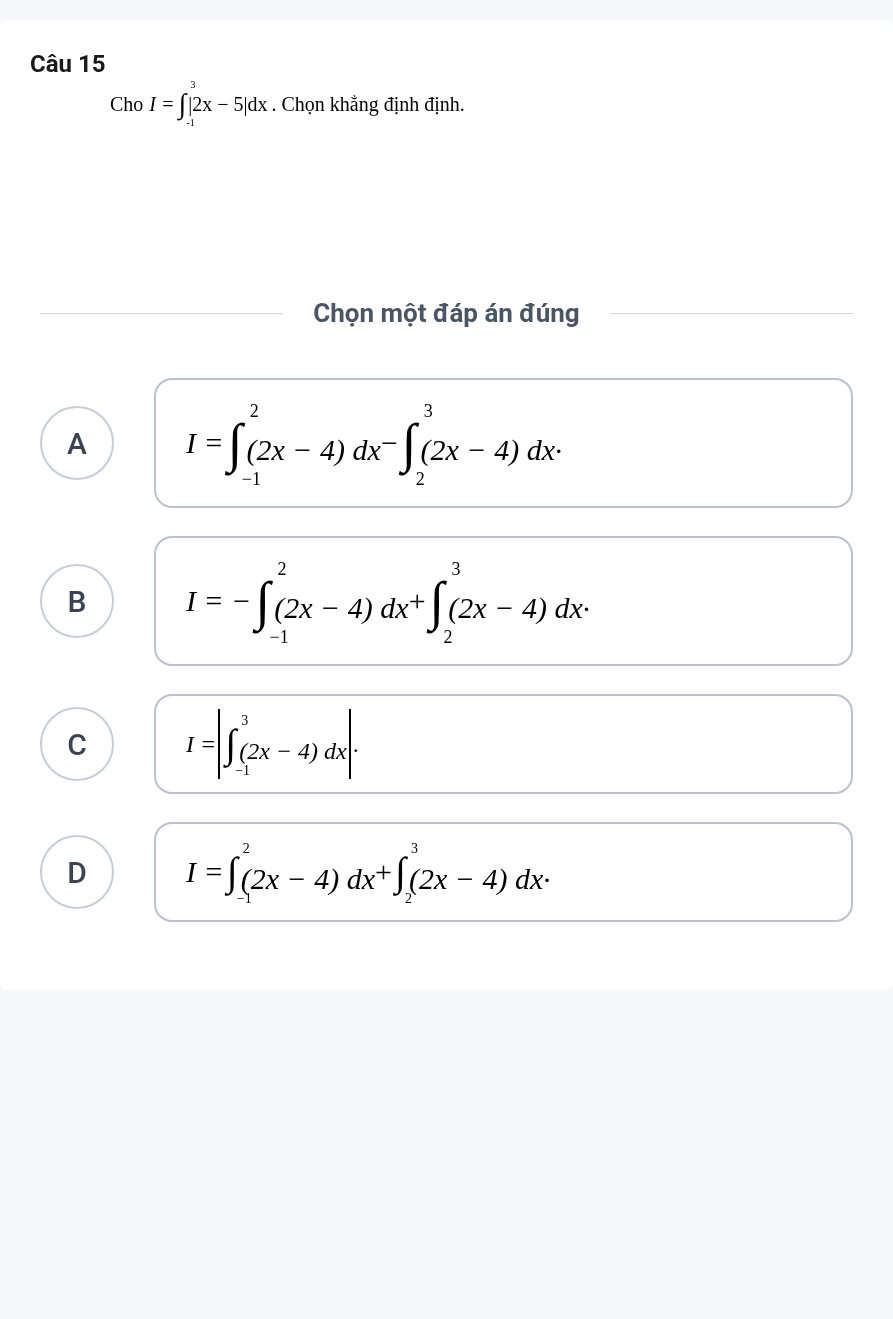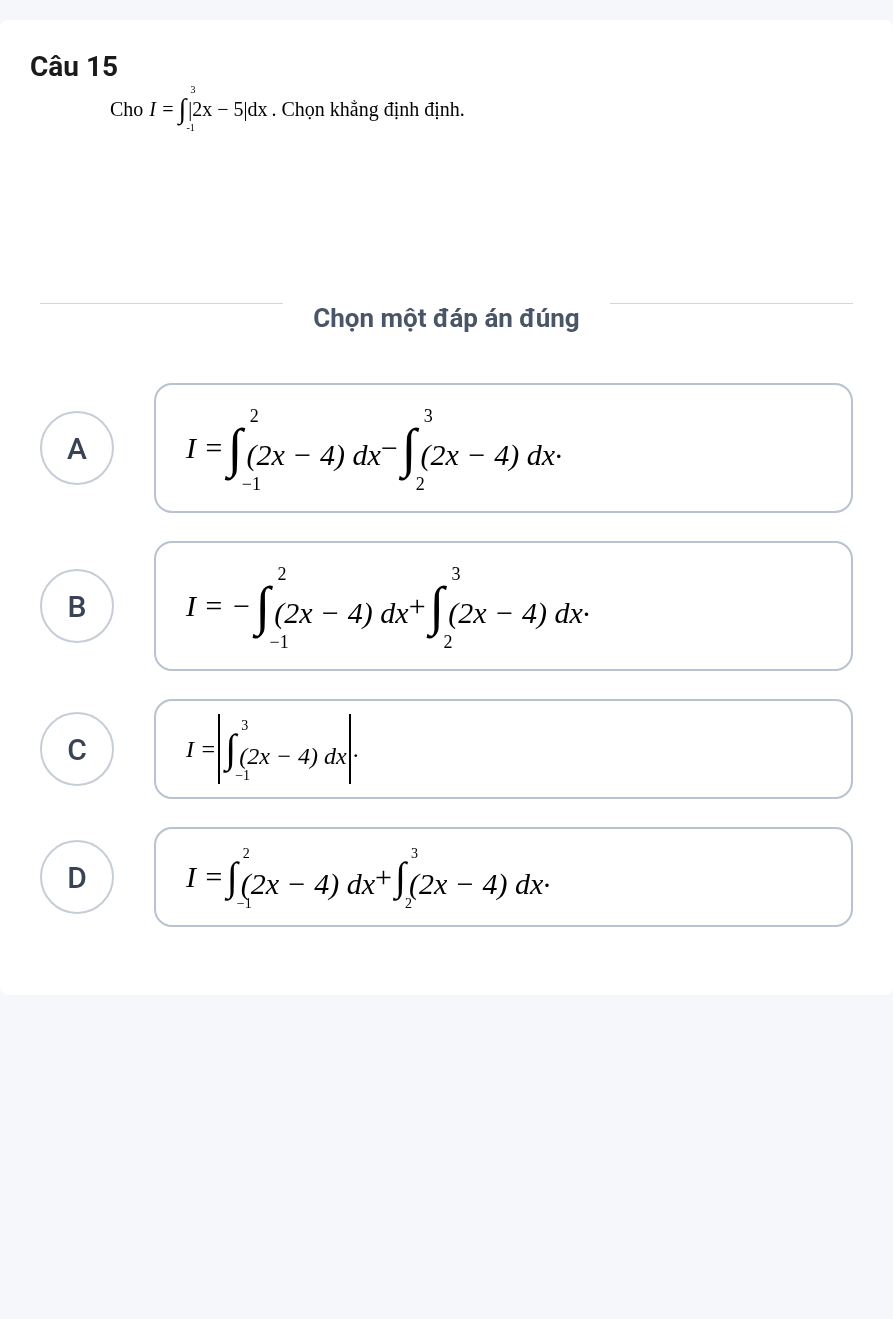--- a/index.html
+++ b/index.html
@@ -12,21 +12,21 @@
       background: #f5f7fa;
       width: 893px;
       padding: 20px 0;
     }
     .question-container {
       background: #ffffff;
       padding: 30px 20px 40px 20px;
       border-radius: 8px;
     }
     .question-title {
-      font-size: 28px;
+      font-size: 24px;
       font-weight: 700;
       color: #1a1a1a;
       margin-bottom: 12px;
       padding-left: 10px;
     }
     .question-body {
       font-family: "Times New Roman", serif;
       font-size: 20px;
       color: #000;
       padding-left: 90px;
@@ -57,21 +57,21 @@
       font-size: 10px;
     }
     .integral-sign-sm .sub {
       position: absolute;
       bottom: -10px;
       left: 8px;
       font-size: 10px;
     }
     .divider-section {
       display: flex;
-      align-items: flex-start;
+      align-items: center;
       margin: 0 20px 50px 20px;
     }
     .divider-line {
       flex: 1;
       height: 1px;
       background: #d0d7e0;
     }
     .divider-text {
       padding: 0 30px;
       font-size: 26px;

